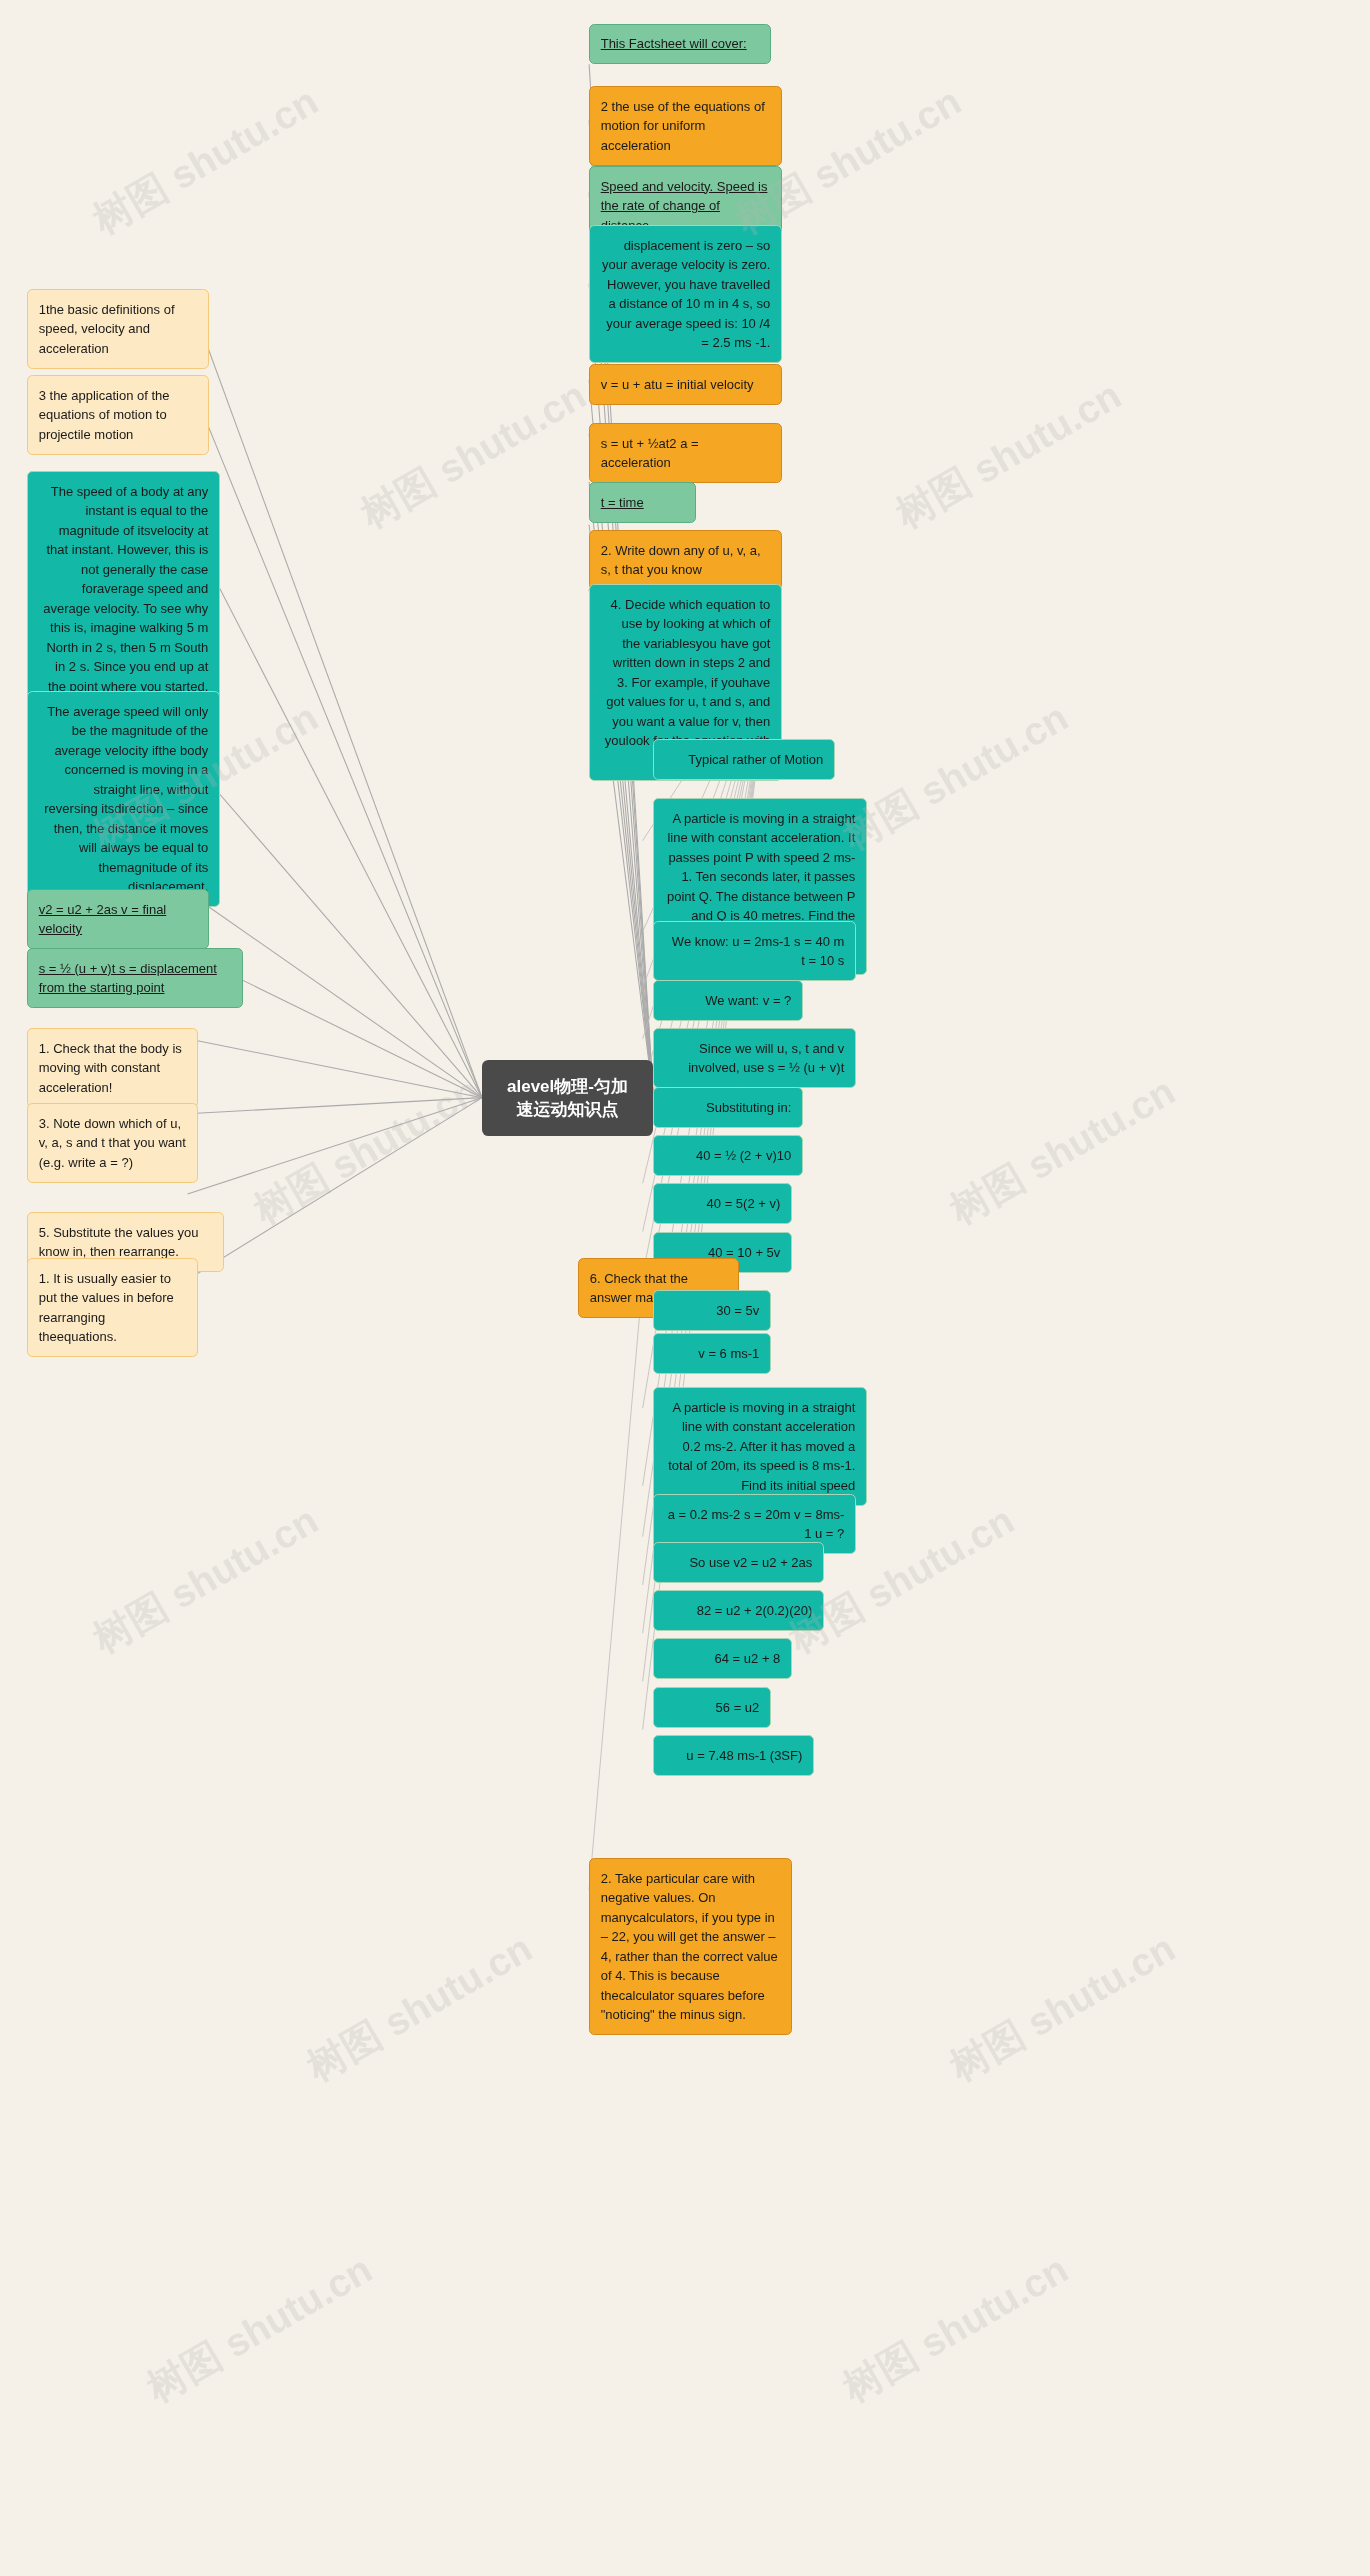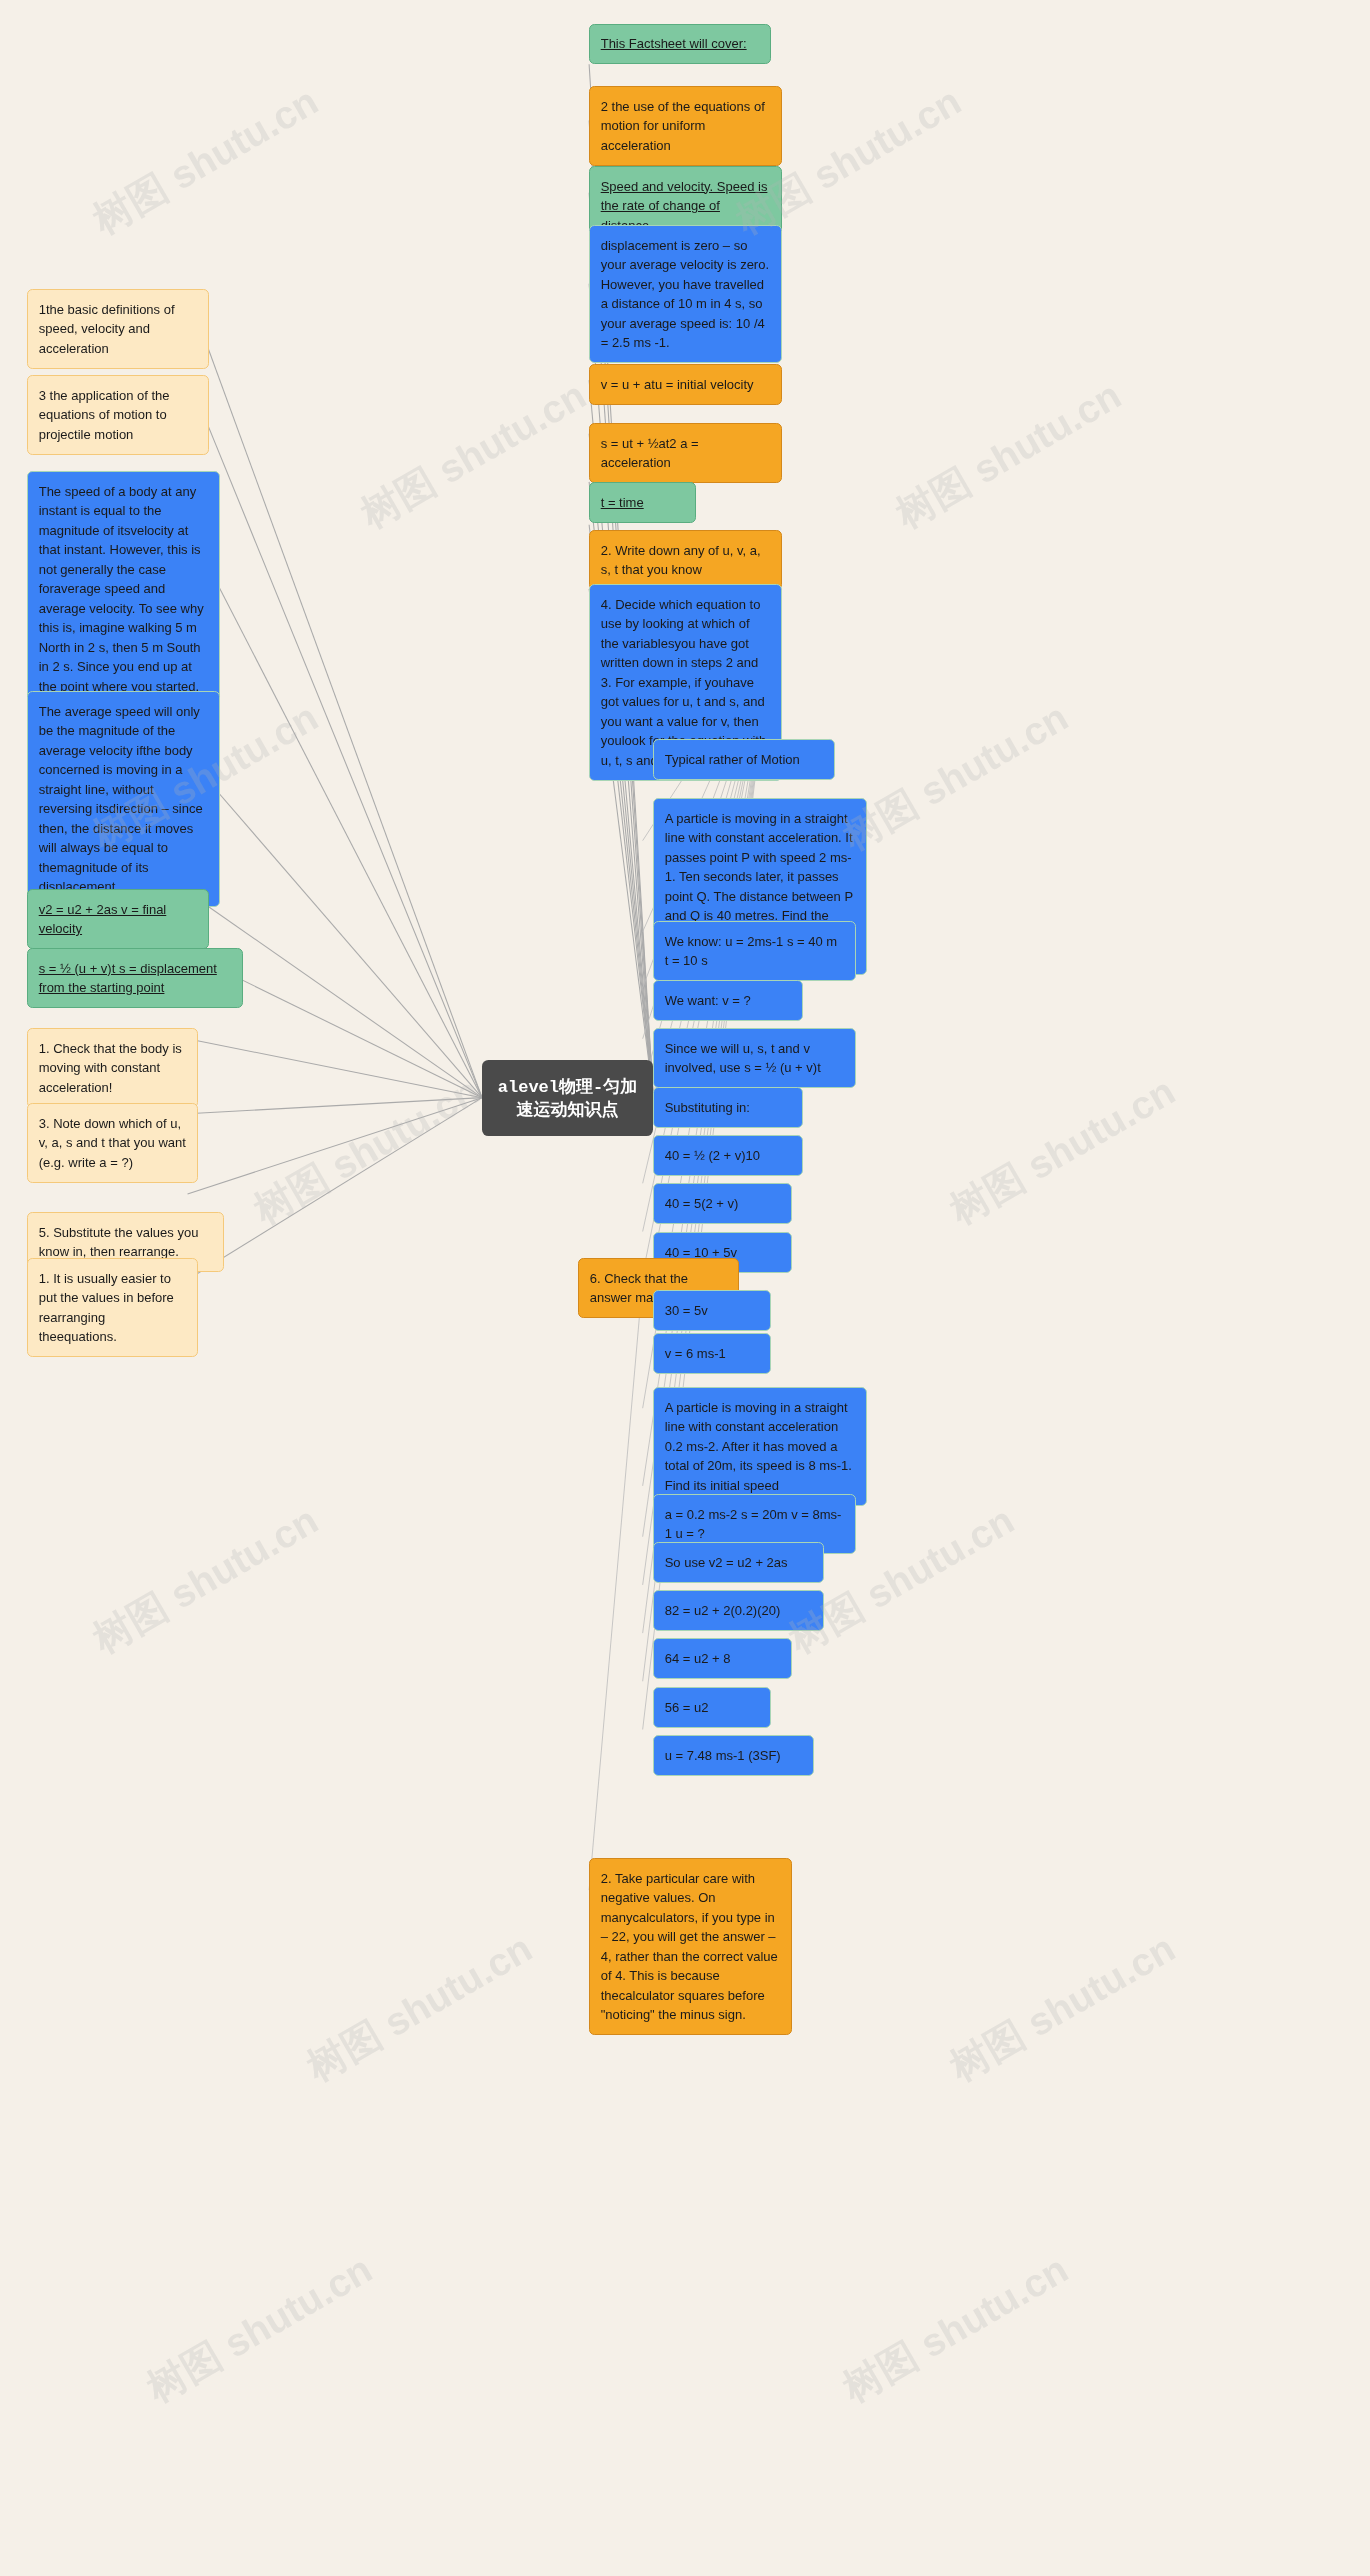--- a/index.html
+++ b/index.html
@@ -24,27 +24,26 @@
     }
 
     
     .center-label {
       position: absolute;
       left: 482px;
       top: 1060px;
       width: 171px;
       background: #4a4a4a;
       color: white;
-      padding: 15px 13px;
+      padding: 15px 21px;
       border-radius: 6.4px;
       font-size: 17px;
       font-weight: bold;
       text-align: center;
       z-index: 10;
-      font-family: Liberation Mono, monospace;
     }
 
     
     .node {
       position: absolute;
       border-radius: 5.4px;
       padding: 9.6px 10.7px;
       font-size: 13px;
       line-height: 1.5;
       z-index: 5;
@@ -55,23 +54,24 @@
       color: #1a1a1a;
       border: 1.1px solid #5aad80;
       text-decoration: underline;
     }
     .node-orange {
       background: #f5a623;
       color: #1a1a1a;
       border: 1.1px solid #d4881a;
     }
     .node-light-green {
-      background: #3b82f6;
+      background: #14b8a6;
       color: #1a1a1a;
       border: 1.1px solid #a8d5b5;
+      text-align: right;
     }
     .node-light-orange {
       background: #fde9c4;
       color: #1a1a1a;
       border: 1.1px solid #f5c97a;
     }
 
     
     .connectors {
       position: absolute;

